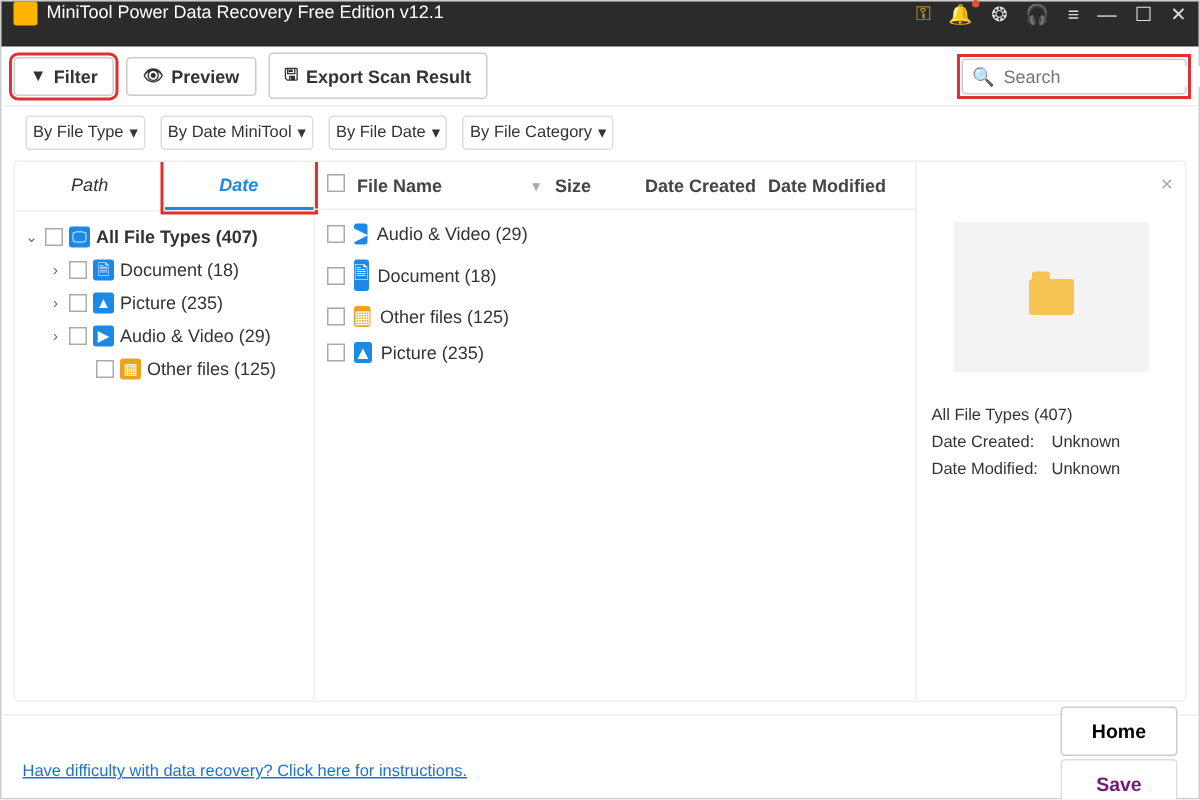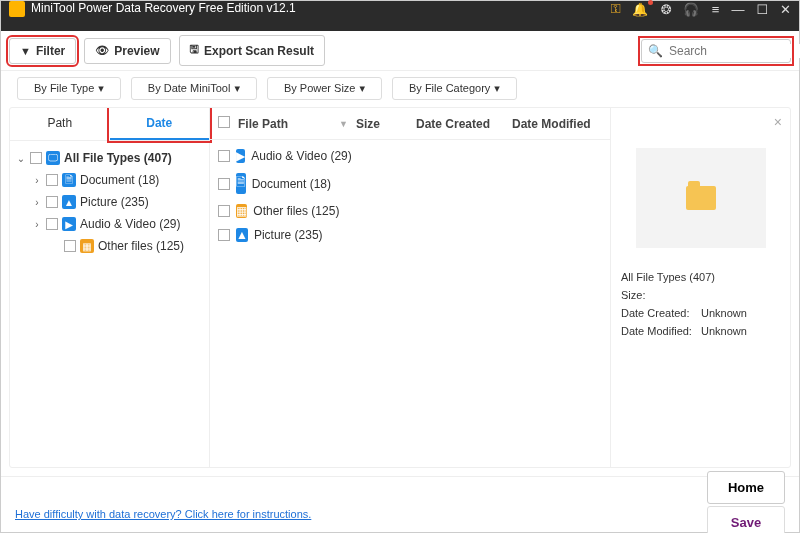--- a/index.html
+++ b/index.html
@@ -12,44 +12,44 @@
 .titlebar .win-icons span { cursor: pointer; font-size: 13px; color: #ddd; position:relative; }
 .red-dot::after{content:'';position:absolute;top:-2px;right:-4px;width:5px;height:5px;background:#e74c3c;border-radius:50%;}
 .toolbar { height: 40px; display: flex; align-items: center; padding: 0 8px; gap: 8px; border-bottom: 1px solid #eee; }
 .btn { border: 1px solid #ccc; background: #fff; padding: 5px 10px; border-radius: 3px; cursor: pointer; display: flex; align-items: center; gap: 5px; font-size: 12px; font-weight:600; }
 .btn .ico { font-size: 11px; }
 .highlight-red { outline: 2px solid #e03030; outline-offset: 1px; }
 .searchwrap { margin-left: auto; width: 150px; }
 .search { border: 1px solid #ccc; border-radius: 3px; padding: 4px 6px; display: flex; align-items: center; gap: 6px; color:#888; width:100%; }
 .search input { border: none; outline: none; flex:1; font-size: 12px; color:#333; }
 .filterbar { height: 34px; display: flex; align-items: center; padding: 0 16px; gap: 10px; }
-.dd { border: 1px solid #ddd; background:#fff; padding: 4px 16px; border-radius: 3px; font-size: 11px; cursor: pointer; display:flex; align-items:center; gap:4px; }
+.dd { border: 1px solid #ddd; background:#fff; padding: 4px 4px; border-radius: 3px; font-size: 11px; cursor: pointer; display:flex; align-items:center; gap:4px; }
 .main { flex:1; display: flex; border: 1px solid #eee; margin: 2px 8px 8px 8px; border-radius: 3px; overflow:hidden; }
 .leftpane { width: 200px; border-right: 1px solid #eee; display:flex; flex-direction:column; }
 .tabs { display:flex; border-bottom: 1px solid #eee; }
-.tab { flex:1; text-align:center; padding: 8px 0; cursor:pointer; font-size:12px; }
+.tab { flex:1; text-align:center; padding: 8px 0; cursor:pointer; font-size:12px;font-style:italic; }
 .tab.active { color: #1e88e5; border-bottom: 2px solid #1e88e5; font-weight:600; }
 .tree { padding: 6px 4px; font-size: 12px; }
 .tree-row { display:flex; align-items:center; gap:4px; padding: 4px 2px; cursor:pointer; white-space:nowrap; }
 .tree-row .caret { width:10px; display:inline-block; text-align:center; color:#666; font-size:10px; }
 .tree-row .cb { width:12px; height:12px; border:1px solid #aaa; display:inline-block; }
 .tree-row .ficon { width:14px; height:14px; display:inline-flex; align-items:center; justify-content:center; font-size:10px; }
 .ind1 { padding-left: 18px; }
 .ind2 { padding-left: 36px; }
 .ficon.monitor{background:#1e88e5;color:#fff;border-radius:2px;}
 .ficon.doc{background:#1e88e5;color:#fff;border-radius:2px;}
 .ficon.pic{background:#1e88e5;color:#fff;border-radius:2px;}
 .ficon.av{background:#1e88e5;color:#fff;border-radius:2px;}
 .ficon.other{background:#f0a020;color:#fff;border-radius:2px;}
 .centerpane { flex:1; display:flex; flex-direction:column; }
 .listhdr { display:flex; align-items:center; padding: 8px 8px; border-bottom:1px solid #eee; font-size:12px; color:#444; font-weight:600; }
 .listhdr .col-cb{width:20px;}
 .listhdr .col-name{flex:1; display:flex; align-items:center; gap:6px;}
 .listhdr .col-size{width:60px;}
-.listhdr .col-dc{width:96px;}
+.listhdr .col-dc{width:82px;}
 .listhdr .col-dm{width:90px;}
 .listhdr .sortcaret{color:#aaa;font-size:9px;margin-left:auto;margin-right:8px;}
 .filelist { padding: 4px 8px; }
 .file-row { display:flex; align-items:center; gap:6px; padding:5px 0; cursor:pointer; font-size:12px; }
 .file-row .cb{width:12px;height:12px;border:1px solid #aaa;}
 .rightpane { width:180px; border-left:1px solid #eee; padding:10px; position:relative; font-size:11px; color:#555; }
 .rightpane .close{position:absolute;top:6px;right:8px;color:#aaa;cursor:pointer;font-size:14px;}
 .preview-box{width:130px;height:100px;background:#f3f3f3;margin:30px auto 20px auto;display:flex;align-items:center;justify-content:center;}
 .preview-box .foldershape{width:30px;height:24px;background:#f6c453;position:relative;border-radius:2px;}
 .preview-box .foldershape::before{content:'';position:absolute;top:-5px;left:2px;width:12px;height:6px;background:#f6c453;border-radius:2px 2px 0 0;}
@@ -109,21 +109,21 @@
   <div class="filterbar">
     <div class="dd">
         <span>By File Type</span>
         <span>▾</span>
       </div>
     <div class="dd">
         <span>By Date MiniTool</span>
         <span>▾</span>
       </div>
     <div class="dd">
-        <span>By Power Size</span>
+        <span>By File Date</span>
         <span>▾</span>
       </div>
     <div class="dd">
         <span>By File Category</span>
         <span>▾</span>
       </div>
   </div>
 
   <div class="main">
     <div class="leftpane">
@@ -162,21 +162,21 @@
           <span class="ficon other">▦</span>
           <span>Other files (125)</span>
         </div>
       </div>
     </div>
 
     <div class="centerpane">
       <div class="listhdr">
         <span class="col-cb"><span class="cb" style="display:inline-block;width:12px;height:12px;border:1px solid #aaa;"></span></span>
         <span class="col-name">
-            <span>File Path</span>
+            <span>File Name</span>
             <span class="sortcaret">▼</span>
           </span>
         <span class="col-size">Size</span>
         <span class="col-dc">Date Created</span>
         <span class="col-dm">Date Modified</span>
       </div>
       <div class="filelist">
         <div class="file-row">
           <span class="cb"></span>
           <span class="ficon av">▶</span>
@@ -202,24 +202,20 @@
 
     <div class="rightpane">
       <span class="close">×</span>
       <div class="preview-box">
         <div class="foldershape"></div>
       </div>
       <div class="info-row">
           <span class="v">All File Types (407)</span>
         </div>
       <div class="info-row">
-          <span class="k">Size:</span>
-          <span class="v"></span>
-        </div>
-      <div class="info-row">
           <span class="k">Date Created:</span>
           <span class="v">Unknown</span>
         </div>
       <div class="info-row">
           <span class="k">Date Modified:</span>
           <span class="v">Unknown</span>
         </div>
     </div>
   </div>
 

